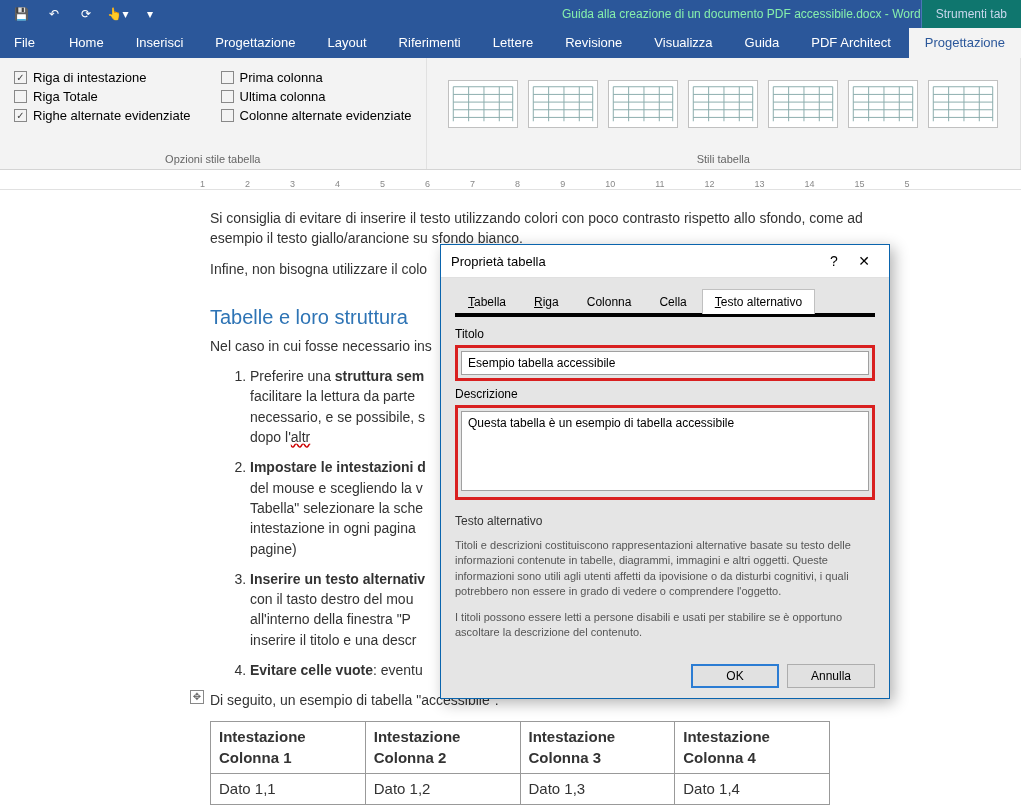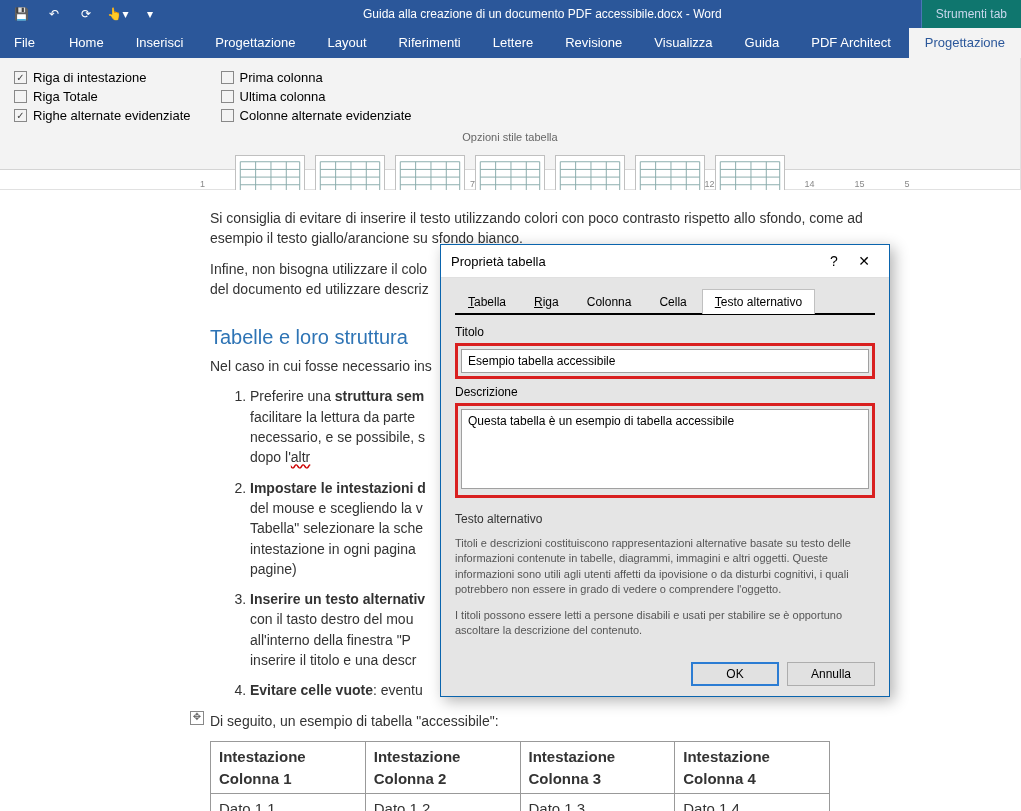--- a/index.html
+++ b/index.html
@@ -2,32 +2,32 @@
 <html><head>
 <meta charset="utf-8">
 <style>
   * { box-sizing: border-box; margin: 0; padding: 0; }
   body { font-family: 'Segoe UI', Tahoma, sans-serif; font-size: 13px; background: #fff; width: 1021px; height: 811px; overflow: hidden; position: relative; }
   
   
   .titlebar { background: #2b579a; height: 28px; display: flex; align-items: center; color: #fff; font-size: 12px; }
   .titlebar .qat { display: flex; align-items: center; gap: 4px; padding-left: 8px; }
   .titlebar .qat-btn { width: 28px; height: 24px; display:flex; align-items:center; justify-content:center; color:#fff; cursor:pointer; }
-  .titlebar .title-text { flex: 1; text-align: center; color: #ffffff; }
+  .titlebar .title-text { flex: 1; text-align: right; color: #86efac; }
   .titlebar .context-tab { background:#0f766e; color:#c8d7ed; padding:0 14px; line-height:28px; border-left:1px solid #4a76b7; }
   
   
   .ribbon-tabs { background:#2b579a; height:30px; display:flex; align-items:stretch; padding-left:4px; }
   .ribbon-tab { color:#fff; padding:0 16px; line-height:30px; font-size:13px; cursor:pointer; }
   .ribbon-tab.file { padding-left:10px; padding-right:18px; }
   .ribbon-tab.active { background:#f3f3f3; color:#2b579a; }
   .ribbon-tab.context { margin-left:auto; }
   
   
-  .ribbon-body { background:#f3f3f3; border-bottom:1px solid #d4d4d4; height:112px; display:flex; position:relative;flex-direction:column; }
+  .ribbon-body { background:#f3f3f3; border-bottom:1px solid #d4d4d4; height:112px; display:flex; position:relative; }
   .ribbon-group { border-right:1px solid #e1e1e1; padding:8px 14px 4px; display:flex; flex-direction:column; justify-content:space-between; }
   .ribbon-group .group-label { font-size:11px; color:#666; text-align:center; margin-top:4px; }
   .checkrow { display:flex; align-items:center; gap:6px; margin:4px 0; font-size:13px; }
   .cbox { width:13px; height:13px; border:1px solid #888; display:inline-flex; align-items:center; justify-content:center; font-size:10px; }
   .cbox.checked::after { content:"✓"; color:#444; line-height:1; }
   .opts-cols { display:flex; gap:30px; }
   
   .styles-group { flex:1; display:flex; align-items:center; gap:8px; padding:8px 12px 4px; flex-direction:column; }
   .styles-row { display:flex; gap:10px; flex:1; align-items:center;}
   .style-thumb { width:70px; height:48px; border:1px solid #c0c0c0; background:#fff; display:inline-block; }
@@ -50,21 +50,21 @@
   .doc-table td, .doc-table th { border:1px solid #999; padding:4px 8px; text-align:left; font-weight:normal; font-size:15px;}
   .doc-table th { font-weight:600; }
   .table-anchor { position:absolute; left:-20px; width:14px; height:14px; border:1px solid #888; font-size:10px; display:flex; align-items:center; justify-content:center; color:#666; }
   
   
   .dialog { position:absolute; left:440px; top:244px; width:450px; background:#e5e5e5; border:1px solid #0a64ad; box-shadow:4px 4px 14px rgba(0,0,0,0.3); z-index:100;}
   .dialog-title { background:#fff; border-bottom:1px solid #e0e0e0; padding:8px 10px; font-size:13px; display:flex; align-items:center;}
   .dialog-title .txt { flex:1; }
   .dialog-title .help, .dialog-title .close { width:30px; text-align:center; cursor:pointer; font-size:14px;}
   .dialog-body { padding:10px 14px 14px; }
-  .dlg-tabs { display:flex; gap:2px; border-bottom:2px solid #000000; margin-bottom:10px;align-items:center;}
+  .dlg-tabs { display:flex; gap:2px; border-bottom:4px solid #000000; margin-bottom:10px;align-items:center;}
   .dlg-tab { padding:5px 12px; font-size:12px; border:1px solid transparent; border-bottom:none; position:relative; top:1px; cursor:pointer;}
   .dlg-tab.active { border-color:#c0c0c0; background:#fff;}
   .dlg-tab .ul { text-decoration:underline; }
   .field-label { font-size:12px; margin:6px 0 4px;}
   .red-box { border:3px solid #d92020; padding:3px;}
   .text-input, .text-area { width:100%; border:1px solid #a0a0a0; padding:4px 6px; font-size:12px; font-family:inherit;}
   .text-area { height:80px; resize:none;}
   .help-text { font-size:11px; color:#555; line-height:1.4; margin-top:10px;}
   .help-title { font-size:12px; color:#333; margin-top:14px;}
   .dlg-buttons { display:flex; justify-content:flex-end; gap:8px; padding:10px 14px; }
@@ -255,21 +255,21 @@
     <span>12</span>
     <span>13</span>
     <span>14</span>
     <span>15</span>
     <span>5</span>
   </div>
 
 <div class="doc-area">
   <div class="page">
     <p>Si consiglia di evitare di inserire il testo utilizzando colori con poco contrasto rispetto allo sfondo, come ad esempio il testo giallo/arancione su sfondo bianco.</p>
-    <p><span>Infine, non bisogna utilizzare il colo</span><br><span>del documento ed utilizzare descriz</span></p>
+    <p><span>Infine, non bisogna utilizzare il colo</span><br></p>
     <h2>Tabelle e loro struttura</h2>
     <p>Nel caso in cui fosse necessario ins</p>
     <ol>
       <li><span>Preferire una </span><span class="bold">struttura sem</span><br><span>facilitare la lettura da parte</span><br><span>necessario, e se possibile, s</span><br><span>dopo l'</span><span class="wavy">altr</span></li>
       <li><span class="bold">Impostare le intestazioni d</span><br><span>del mouse e scegliendo la v</span><br><span>Tabella" selezionare la sche</span><br><span>intestazione in ogni pagina</span><br><span>pagine)</span></li>
       <li><span class="bold">Inserire un testo alternativ</span><br><span>con il tasto destro del mou</span><br><span>all'interno della finestra "P</span><br><span>inserire il titolo e una descr</span></li>
       <li><span class="bold">Evitare celle vuote</span><span>: eventu</span></li>
     </ol>
     <div style="position:relative;">
       <span class="table-anchor">✥</span>

